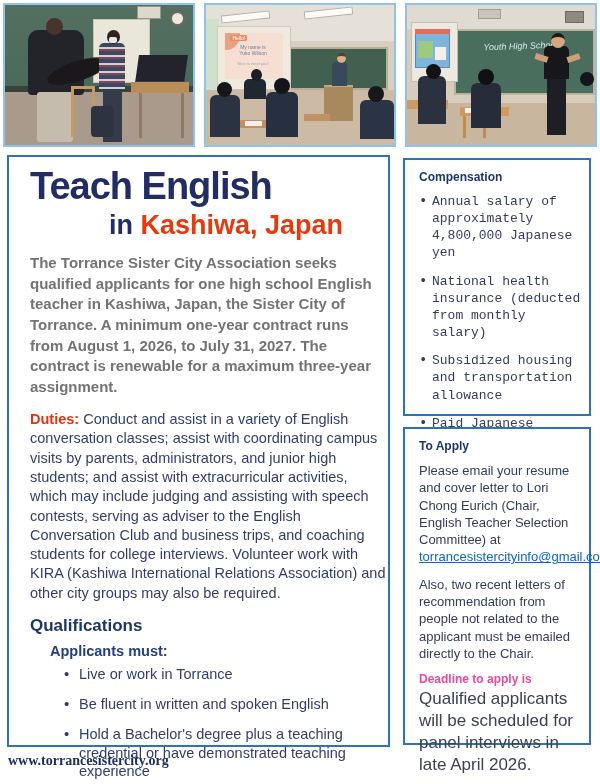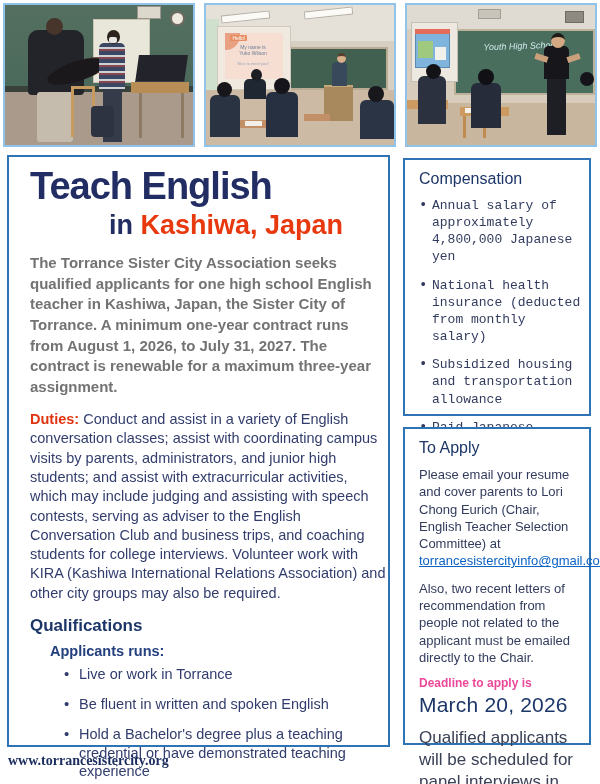--- a/index.html
+++ b/index.html
@@ -99,21 +99,21 @@
   .qual-h { margin-top:13px; font-size:17px; font-weight:bold; color:#1c3668; }
   .qual-sub { margin-top:7px; margin-left:20px; font-size:14.5px; font-weight:bold; color:#24407e; }
   .qual-list { list-style:none; margin-top:6px; margin-left:34px; width:320px; }
   .qual-list li { position:relative; padding-left:15px; font-size:14.5px; color:#323d6d; line-height:1.3; margin-bottom:11px; }
   .qual-list li::before { content:"•"; position:absolute; left:0; top:-1px; font-size:15px; color:#323d6d; }
 
   
   .side-box { position:absolute; left:403px; width:188px; border:2px solid #2e74b5; background:#fff; padding:10px 8px 8px 14px; }
   .comp-box { top:158px; height:258px; }
   .apply-box { top:427px; height:318px; }
-  .side-h { font-size:16px; font-weight:normal; color:#1c3668; margin-bottom:9px; }
+  .side-h { font-size:12px; font-weight:bold; color:#1c3668; margin-bottom:9px; }
   .side-list { list-style:none;font-family:Liberation Mono, monospace; }
   .side-list li { position:relative; padding-left:13px; font-size:13px; color:#333c5e; line-height:1.32; margin-bottom:11px; }
   .side-list li::before { content:"•"; position:absolute; left:0; top:-1px; font-size:14px; color:#333c5e; }
   .apply-p { font-size:13px; color:#333c5e; line-height:1.33; margin-bottom:10px; }
   .email-link { color:#0b63c5; text-decoration:underline; cursor:pointer; }
   .deadline-label { font-size:12px; color:#ec4899; line-height:1.3;font-weight:bold; }
   .deadline-date { font-size:21px; color:#1c3668; margin:1px 0 10px 0; letter-spacing:0.2px; }
   .apply-note { font-size:17px; color:#3a4156; line-height:1.3; margin-bottom:15px; }
   .apply-q { font-size:12px; color:#2e3656; line-height:1.3; }
   .apply-q .q-label { font-weight:bold; }
@@ -211,44 +211,43 @@
 
 <div class="main-box">
   <div class="title1">Teach English</div>
   <div class="title2"><span>in </span><span class="hl">Kashiwa, Japan</span></div>
 
   <p class="intro">The Torrance Sister City Association seeks qualified applicants for one high school English teacher in Kashiwa, Japan, the Sister City of Torrance. A minimum one-year contract runs from August 1, 2026, to July 31, 2027. The contract is renewable for a maximum three-year assignment.</p>
 
   <p class="duties"><span class="dlabel">Duties:</span><span> Conduct and assist in a variety of English conversation classes; assist with coordinating campus visits by parents, administrators, and junior high students; and assist with extracurricular activities, which may include judging and assisting with speech contests, serving as adviser to the English Conversation Club and business trips, and coaching students for college interviews. Volunteer work with KIRA (Kashiwa International Relations Association) and other city groups may also be required.</span></p>
 
   <div class="qual-h">Qualifications</div>
-  <div class="qual-sub">Applicants runs:</div>
+  <div class="qual-sub">Applicants must:</div>
   <ul class="qual-list">
     <li>Live or work in Torrance</li>
     <li>Be fluent in written and spoken English</li>
     <li>Hold a Bachelor's degree plus a teaching credential or have demonstrated teaching experience</li>
 
   </ul>
 </div>
 
 <div class="side-box comp-box">
   <div class="side-h">Compensation</div>
   <ul class="side-list">
     <li>Annual salary of approximately 4,800,000 Japanese yen</li>
     <li>National health insurance (deducted from monthly salary)</li>
     <li>Subsidized housing and transportation allowance</li>
     <li>Paid Japanese holidays and personal days</li>
   </ul>
 </div>
 
 <div class="side-box apply-box">
   <div class="side-h">To Apply</div>
-  <p class="apply-p"><span>Please email your resume and cover parents to Lori Chong Eurich (Chair, English Teacher Selection Committee) at </span><a class="email-link">torrancesistercityinfo@gmail.com</a></p>
+  <p class="apply-p"><span>Please email your resume and cover letter to Lori Chong Eurich (Chair, English Teacher Selection Committee) at </span><a class="email-link">torrancesistercityinfo@gmail.com</a></p>
   <p class="apply-p">Also, two recent letters of recommendation from people not related to the applicant must be emailed directly to the Chair.</p>
   <div class="deadline-label">Deadline to apply is</div>
-  <div class="deadline-date">March 20, 2026</div>
   <p class="apply-note">Qualified applicants will be scheduled for panel interviews in late April 2026.</p>
   <p class="apply-q"><span class="q-label">Questions? Send an email to</span><br></p>
 </div>
 
 <div class="footer">
   <div class="footer-url">www.torrancesistercity.org</div>
 </div>
 
 </body></html>

